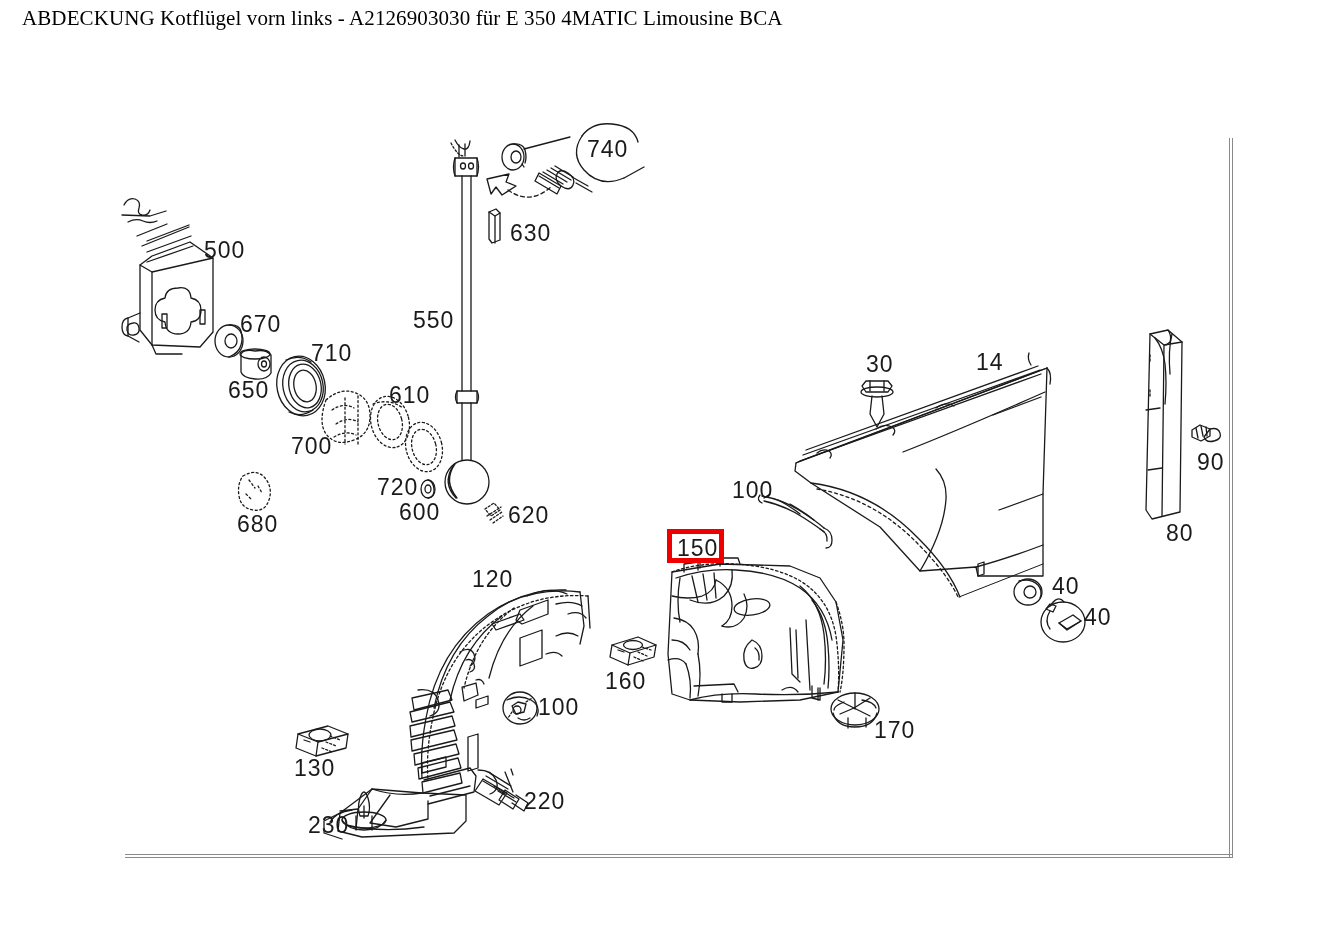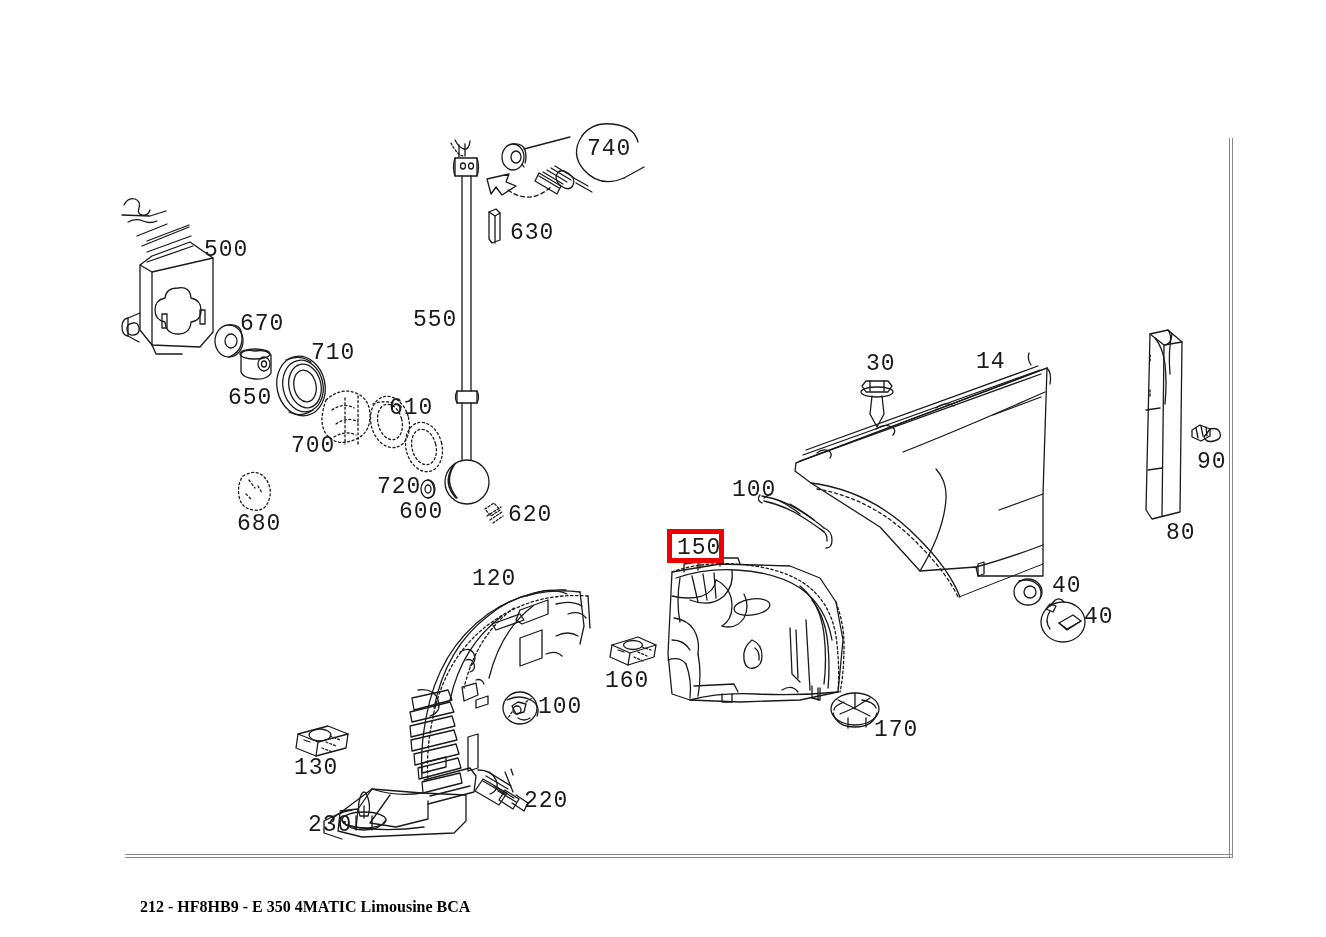--- a/index.html
+++ b/index.html
@@ -57,21 +57,21 @@
   #drawing {
     position: absolute;
     left: 0; top: 0;
     width: 1326px; height: 937px;
   }
   #drawing svg { display: block; }
 
   
   .part-label {
     position: absolute;
-    font-family: Liberation Mono, monospace;
+    font-family: Liberation Sans, sans-serif;
     font-size: 23px;
     color: #1a1a1a;
     line-height: 1;
     white-space: nowrap;
     letter-spacing: 1px;
   }
   
   #highlight-150 {
     position: absolute;
     left: 667px;
@@ -88,20 +88,21 @@
     top: 3px;
     font-size: 23px;
     letter-spacing: 1px;
   }
 </style>
 </head>
 <body>
 
 <div id="page">
 
+  <div id="doc-title">ABDECKUNG Kotflügel vorn links - A2126903030 für E 350 4MATIC Limousine BCA</div>
 
   <div class="frame-line" id="frame-right-a"></div>
   <div class="frame-line" id="frame-right-b"></div>
   <div class="frame-line" id="frame-bottom-a"></div>
   <div class="frame-line" id="frame-bottom-b"></div>
 
   <div id="drawing">
   <svg width="1326" height="937" viewBox="0 0 1326 937" xmlns="http://www.w3.org/2000/svg" fill="none" stroke="#1a1a1a" stroke-width="1.3" stroke-linejoin="round" stroke-linecap="round">
 
     <g>
@@ -466,24 +467,24 @@
       <path d="M844 702 q-10 4 -10 8"></path>
       <path d="M848 718 l0 10"></path>
       <path d="M866 718 l0 9"></path>
     </g>
 
   </svg>
   </div>
 
   <div class="part-label" style="left:204px;  top:239px;">500</div>
   <div class="part-label" style="left:240px;  top:313px;">670</div>
-  <div class="part-label" style="left:228px;  top:379px;margin-top:8px;">650</div>
+  <div class="part-label" style="left:228px;  top:379px;">650</div>
   <div class="part-label" style="left:311px;  top:342px;">710</div>
   <div class="part-label" style="left:291px;  top:435px;">700</div>
-  <div class="part-label" style="left:389px;  top:384px;margin-top:13px;">610</div>
+  <div class="part-label" style="left:389px;  top:384px;">610</div>
   <div class="part-label" style="left:377px;  top:476px;">720</div>
   <div class="part-label" style="left:399px;  top:501px;">600</div>
   <div class="part-label" style="left:237px;  top:513px;">680</div>
   <div class="part-label" style="left:508px;  top:504px;">620</div>
   <div class="part-label" style="left:413px;  top:281px;margin-top:28px;">550</div>
   <div class="part-label" style="left:510px;  top:222px;">630</div>
   <div class="part-label" style="left:587px;  top:138px;">740</div>
   <div class="part-label" style="left:866px;  top:353px;">30</div>
   <div class="part-label" style="left:976px;  top:351px;">14</div>
   <div class="part-label" style="left:1197px; top:451px;">90</div>
@@ -496,15 +497,14 @@
   <div class="part-label" style="left:874px;  top:719px;">170</div>
   <div class="part-label" style="left:538px;  top:696px;">100</div>
   <div class="part-label" style="left:294px;  top:757px;">130</div>
   <div class="part-label" style="left:308px;  top:814px;">230</div>
   <div class="part-label" style="left:524px;  top:790px;">220</div>
 
   <div id="highlight-150">
     <div class="part-label">150</div>
   </div>
 
-  <div id="doc-footer">212 - HF8HB9 - E 350 4MATIC Limousine BCA</div>
 
 </div>
 
 </body></html>

